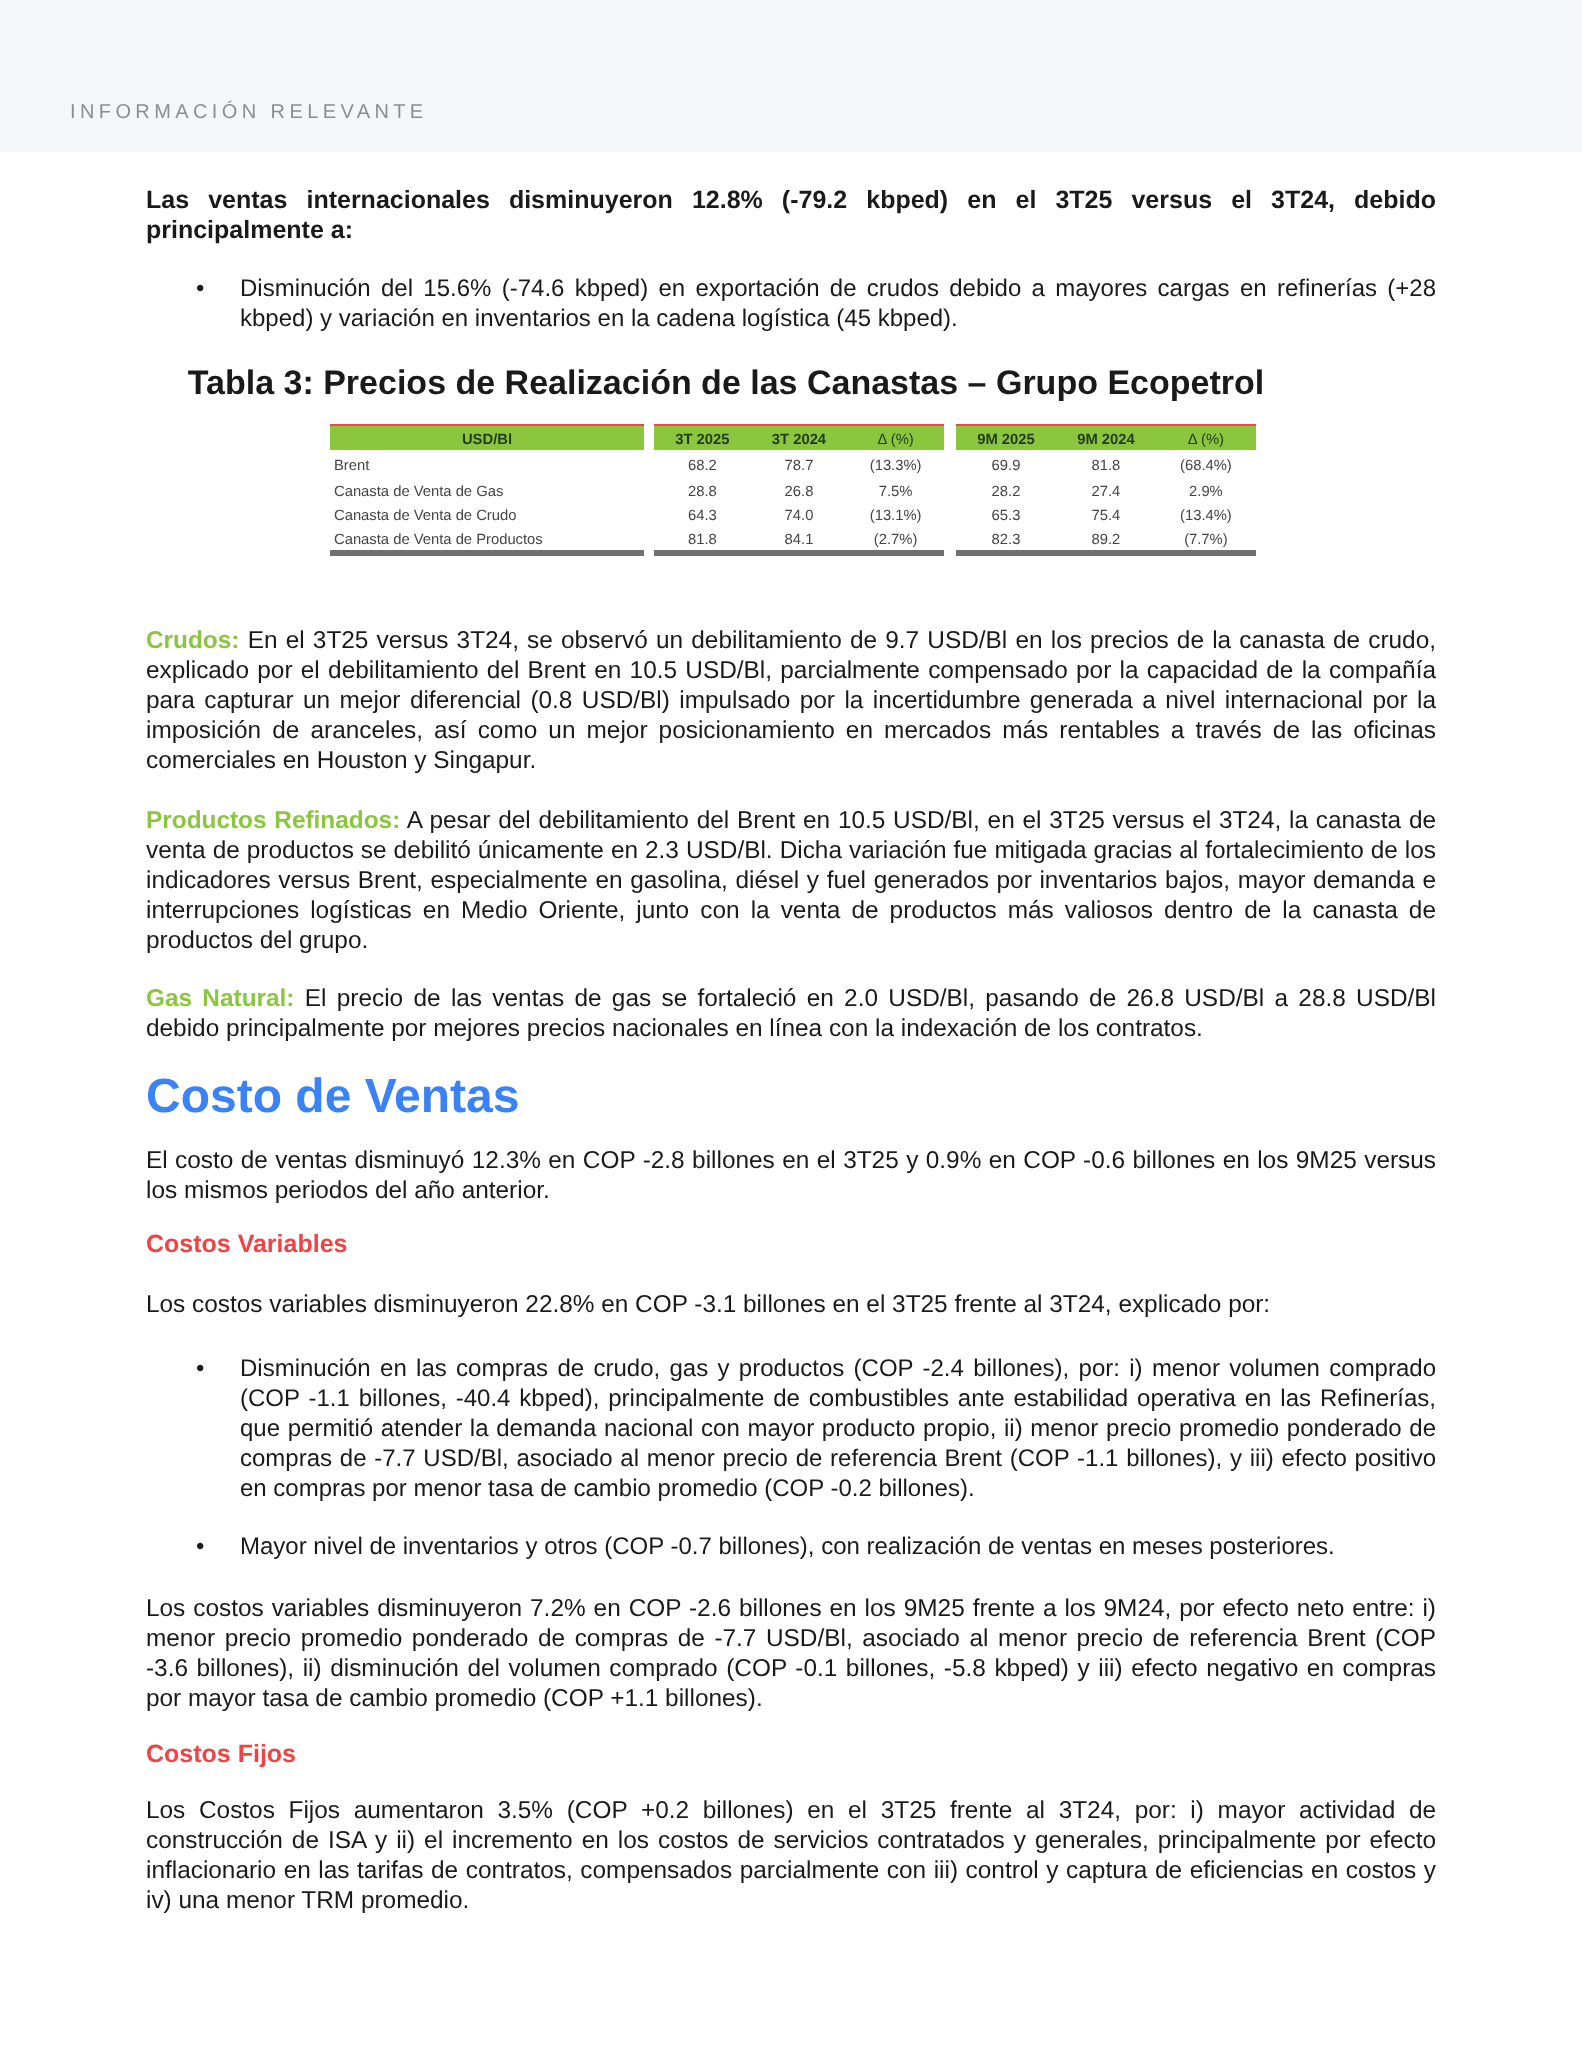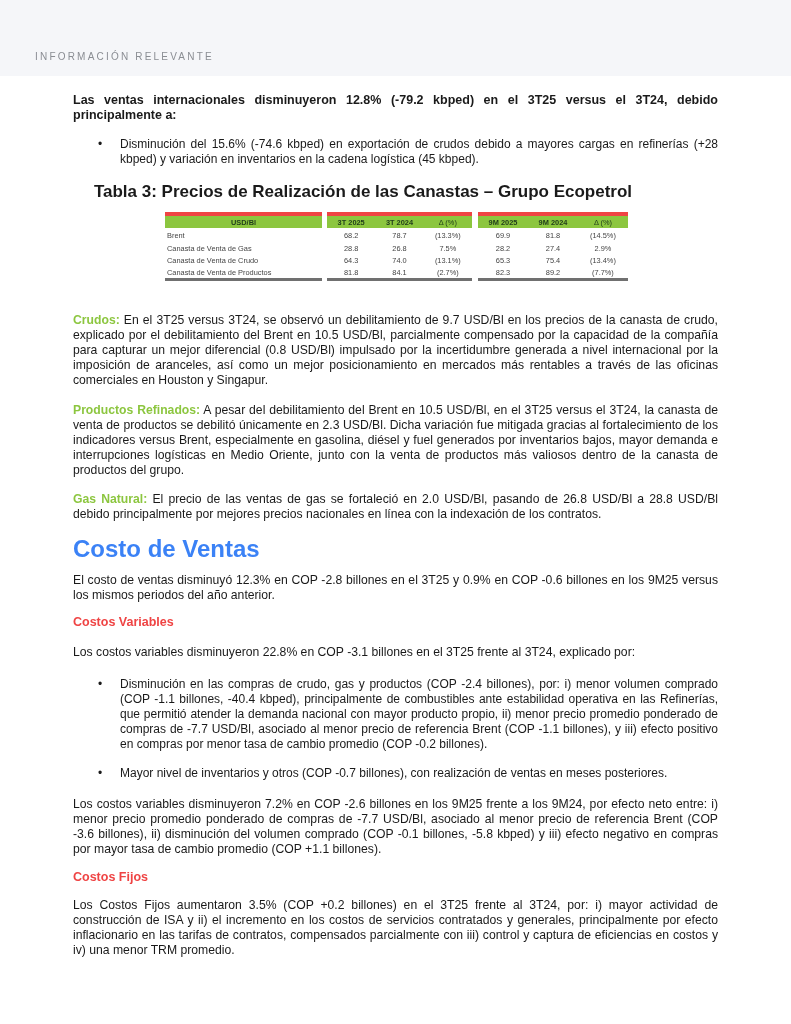--- a/index.html
+++ b/index.html
@@ -18,21 +18,21 @@
 
   .p { position: absolute; left: 73px; width: 645px; font-size: 12.2px; line-height: 15px; text-align: justify; }
   .p.bold { font-weight: bold; font-size: 12.5px; }
   .lead { color: #8cc63f; font-weight: bold; }
   .bullet { position: absolute; left: 98px; width: 12px; font-size: 12px; }
   .bp { position: absolute; left: 120px; width: 598px; font-size: 12px; line-height: 15px; text-align: justify; }
 
   .table-title { position: absolute; left: 0; width: 726px; top: 182px; text-align: center; font-weight: bold; font-size: 17px; }
 
   .tbl { position: absolute; top: 212px; font-size: 7.4px; color: #444; }
-  .tbl .hdr { height: 12px; background: #8cc63f; color: #1f3b1a; font-weight: bold; display: flex; align-items: center; border-top: 4px solid #ef4444; }
+  .tbl .hdr { height: 12px; background: #8cc63f; color: #1f3b1a; font-weight: bold; display: flex; align-items: center; border-top: 1px solid #ef4444; }
   .tbl .row { height: 12.3px; display: flex; align-items: flex-end; }
   .tbl .foot { height: 3px; background: #707070; margin-top: 1px; }
   .t1 { left: 165px; width: 157px; }
   .t1 .hdr span { width: 100%; text-align: center; }
   .t1 .row span { padding-left: 2px; }
   .t2 { left: 327px; width: 145px; }
   .t3 { left: 478px; width: 150px; }
   .t2 .cell, .t3 .cell { width: 33.33%; text-align: center; }
 
   .h1 { position: absolute; left: 73px; top: 535px; font-size: 24px; font-weight: bold; color: #3b82f6; }
@@ -101,21 +101,21 @@
 
 <div class="tbl t3">
   <div class="hdr">
     <span class="cell">9M 2025</span>
     <span class="cell">9M 2024</span>
     <span class="cell" style="font-weight:normal">Δ (%)</span>
   </div>
   <div class="row">
     <span class="cell">69.9</span>
     <span class="cell">81.8</span>
-    <span class="cell">(14.5%)</span>
+    <span class="cell">(68.4%)</span>
   </div>
   <div class="row">
     <span class="cell">28.2</span>
     <span class="cell">27.4</span>
     <span class="cell">2.9%</span>
   </div>
   <div class="row">
     <span class="cell">65.3</span>
     <span class="cell">75.4</span>
     <span class="cell">(13.4%)</span>

